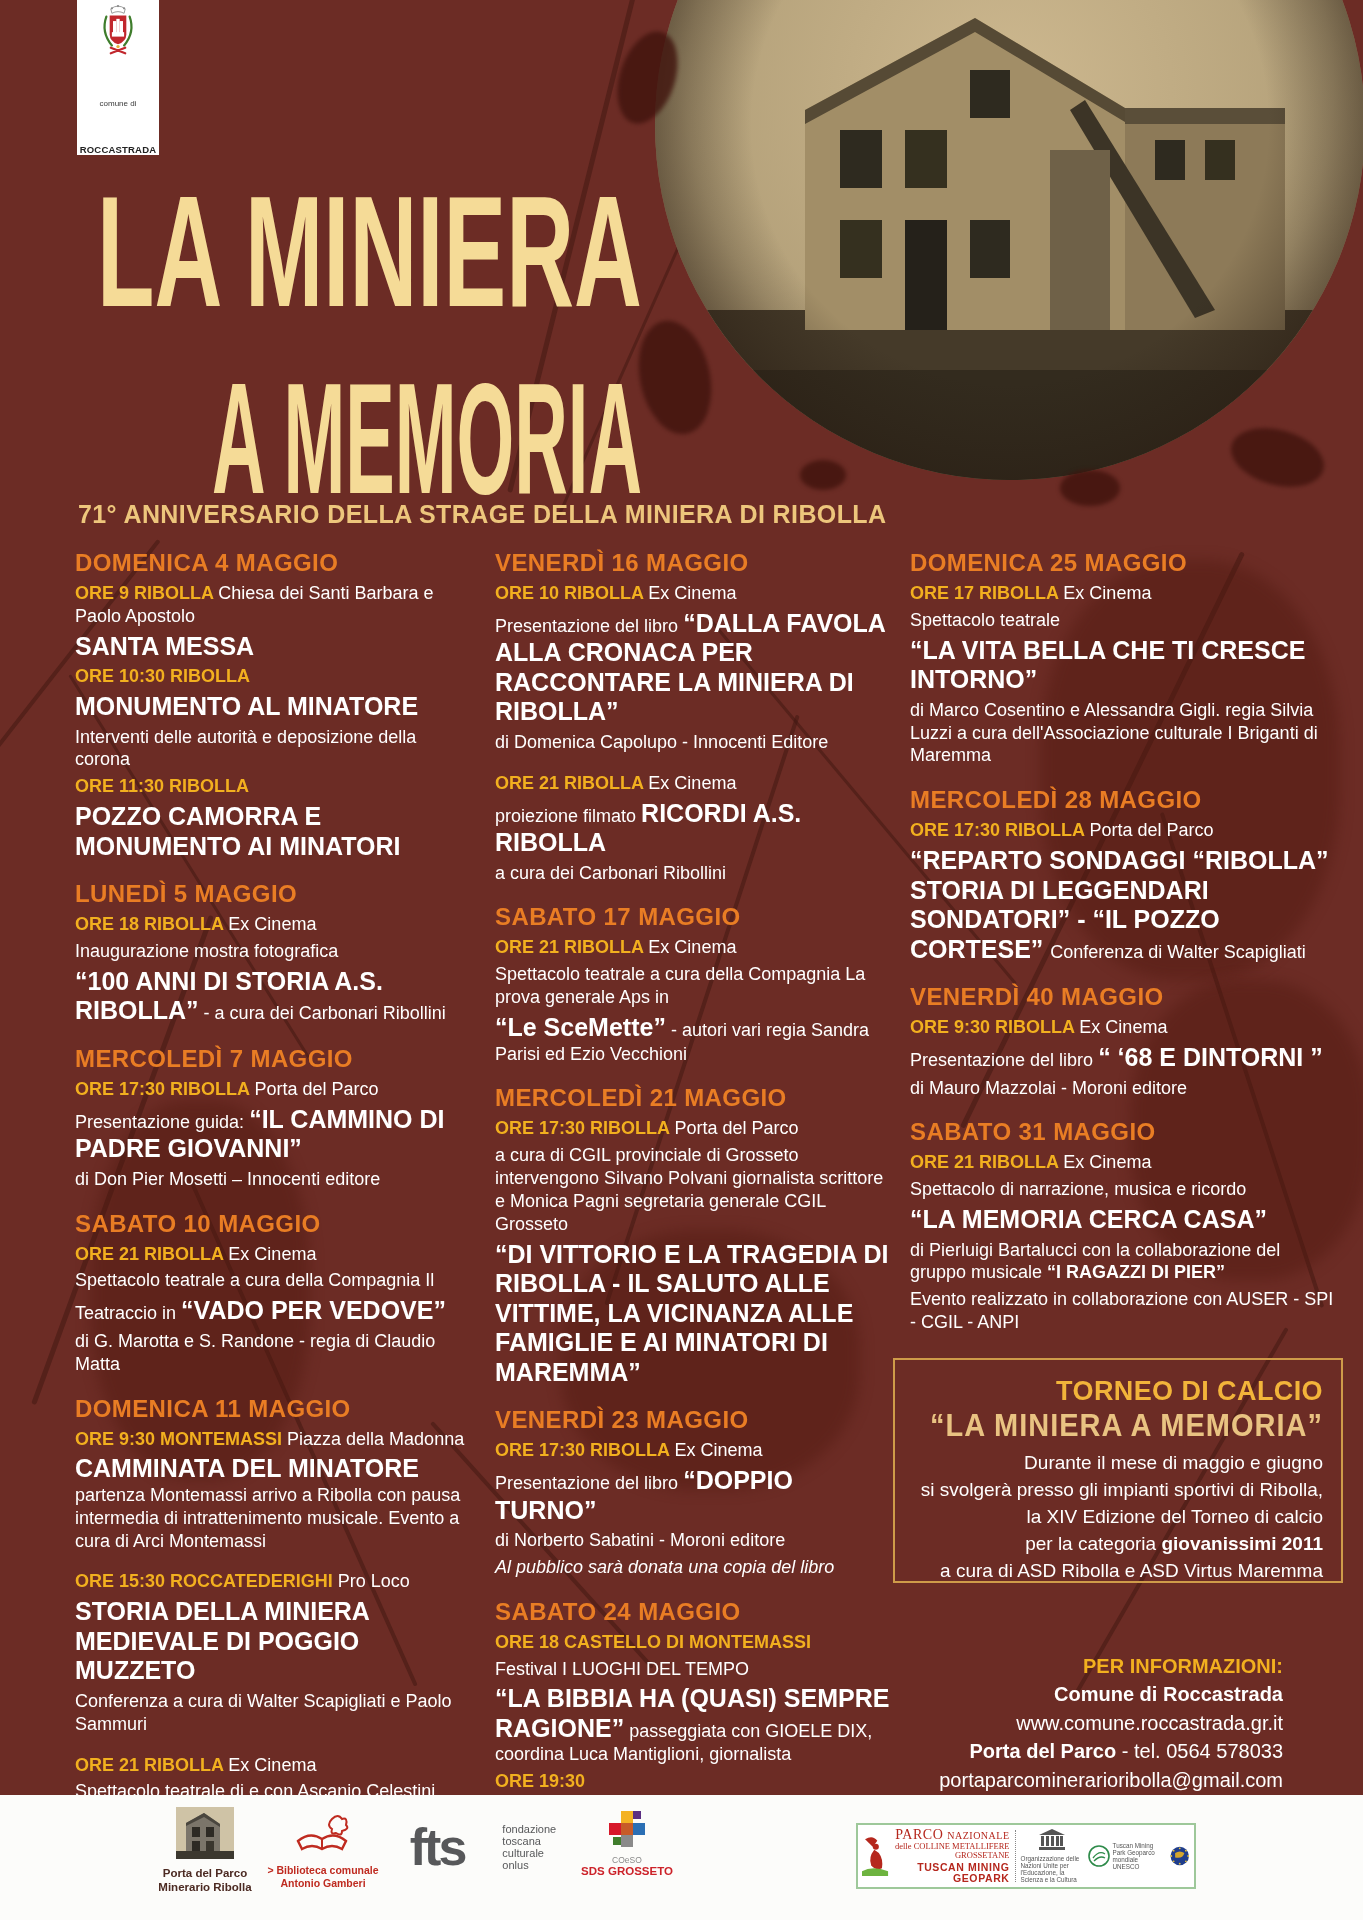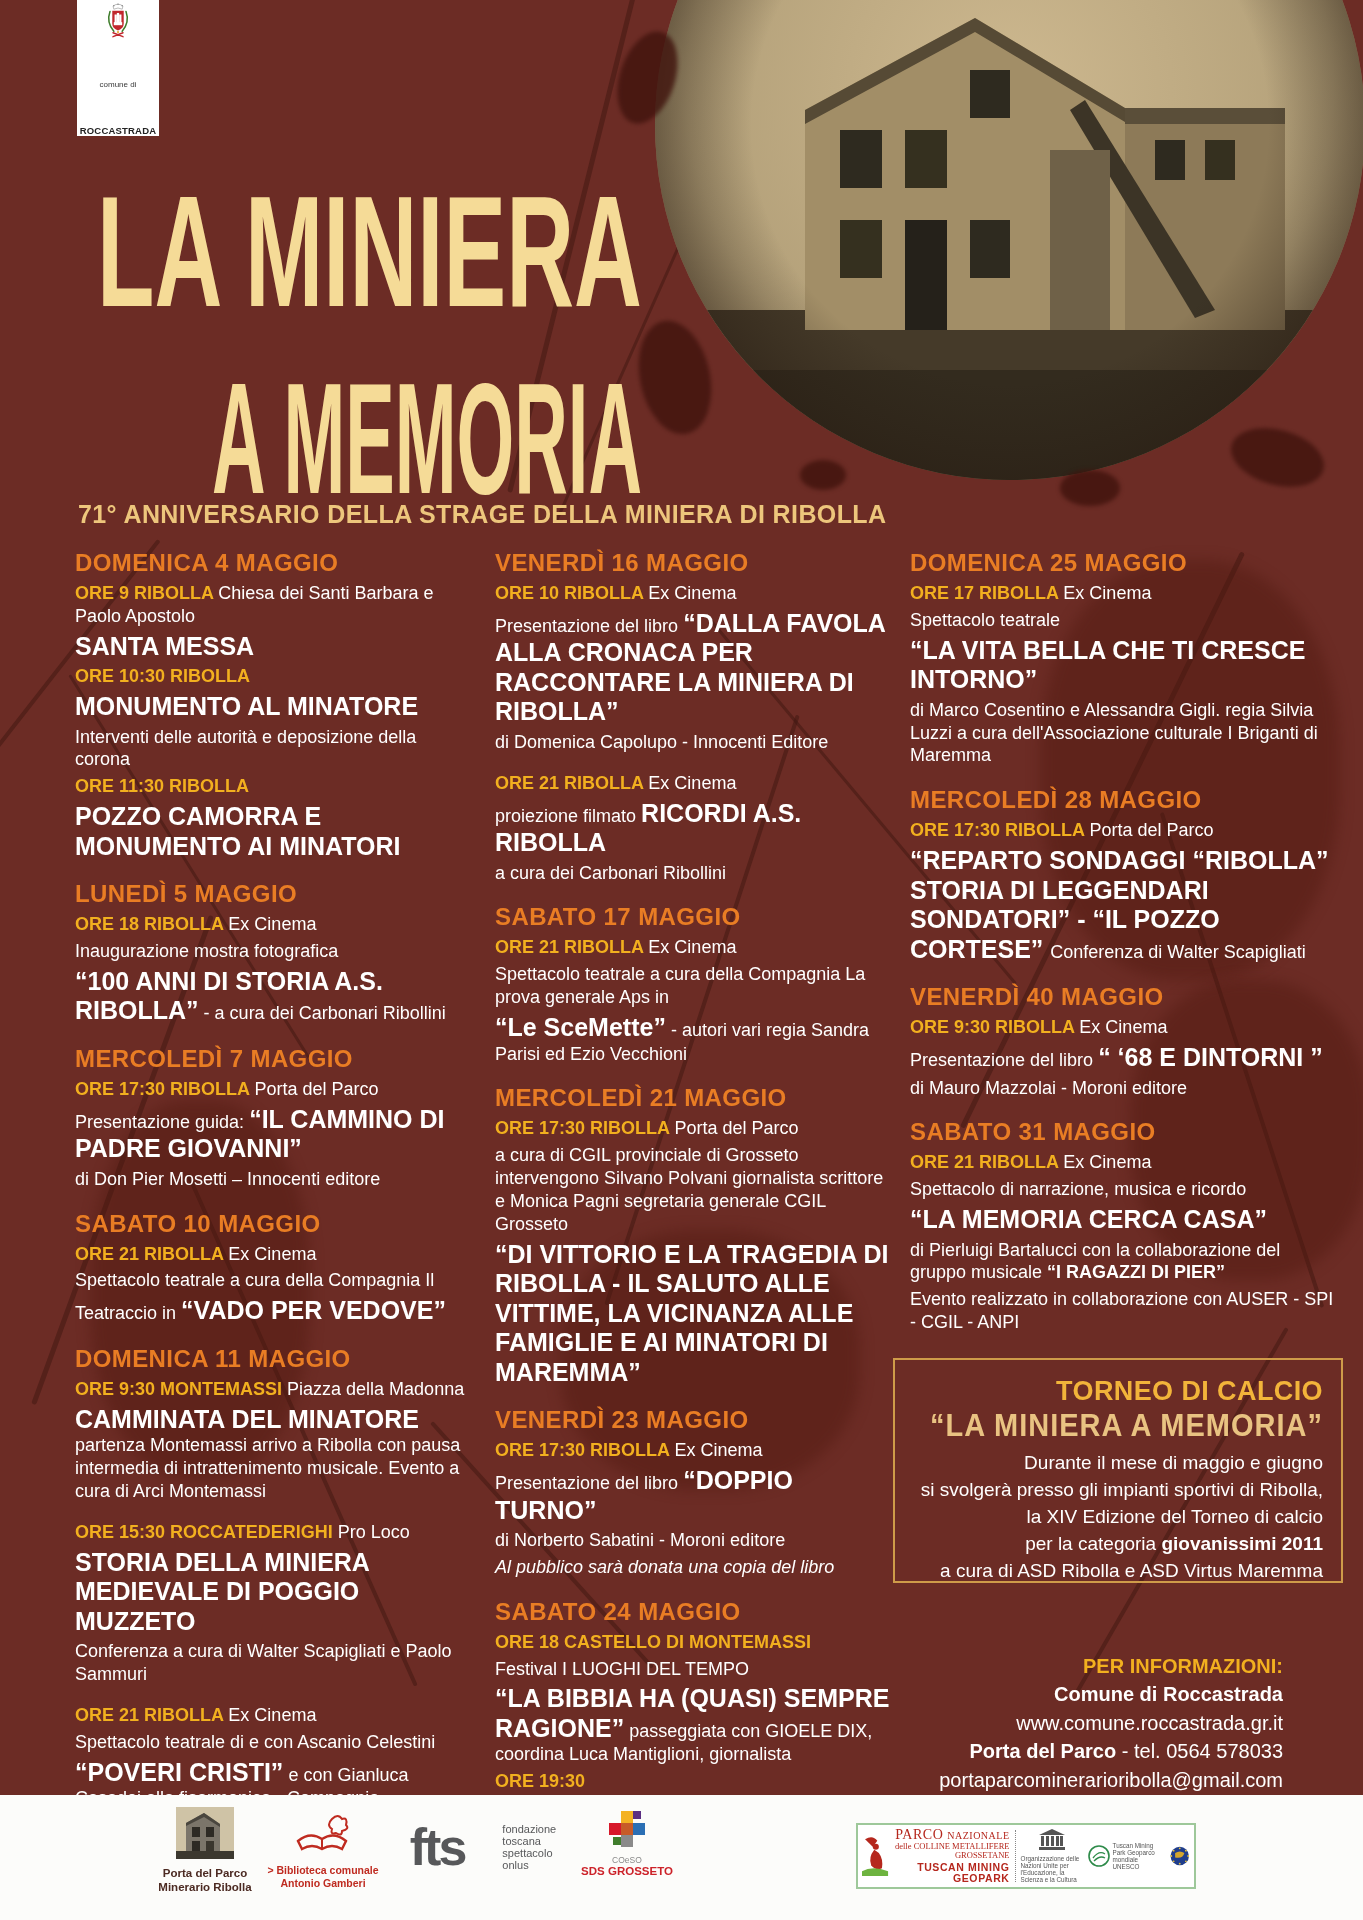--- a/index.html
+++ b/index.html
@@ -3,21 +3,21 @@
 <meta charset="utf-8">
 <style>
   html,body{margin:0;padding:0;background:#3a3a3a;}
   .page{position:relative;width:1363px;height:1920px;background:#6c2c25;overflow:hidden;
         font-family:"Liberation Sans",sans-serif;}
   
   .scr{position:absolute;background:rgba(62,22,15,.5);border-radius:4px;pointer-events:none;}
   .patch{position:absolute;background:rgba(78,25,15,.42);border-radius:45%;filter:blur(7px);pointer-events:none;}
   .blob{position:absolute;background:rgba(64,19,12,.8);border-radius:50%;filter:blur(2px);pointer-events:none;}
   
-  .stemma{position:absolute;left:77px;top:0;width:82px;height:136px;background:#fff;
+  .stemma{position:absolute;left:77px;top:0;width:82px;height:155px;background:#fff;
           display:flex;flex-direction:column;align-items:center;justify-content:flex-start;gap:36px;}
   .stemma .txt1{font-size:8px;color:#3a3a3a;margin-top:2px;}
   .stemma .txt2{font-size:9.5px;font-weight:bold;color:#222;letter-spacing:.2px;}
   
   .photo{position:absolute;left:655px;top:-230px;width:710px;height:710px;border-radius:50%;overflow:hidden;}
   
   .title-svg{position:absolute;left:72px;top:188px;}
   .title-svg text{font-family:"Liberation Sans",sans-serif;font-weight:bold;fill:#f5db97;}
   .subtitle{position:absolute;left:78px;top:500px;font-size:25px;font-weight:bold;color:#edc67c;letter-spacing:.4px;}
   
@@ -177,20 +177,21 @@
           <p class="para" data-interactable="false"><span class="sp-date" data-interactable="false">MERCOLEDÌ 7 MAGGIO</span></p>
           <p class="para" data-interactable="false"><span class="sp-time" data-interactable="false">ORE 17:30 RIBOLLA </span><span class="sp-loc" data-interactable="false">Porta del Parco</span></p>
           <p class="para" data-interactable="false"><span class="sp-b" data-interactable="false">Presentazione guida: </span><span class="sp-big" data-interactable="false">“IL CAMMINO DI PADRE GIOVANNI”</span></p>
           <p class="para" data-interactable="false"><span class="sp-b" data-interactable="false">di Don Pier Mosetti – Innocenti editore</span></p>
         </div>
         <div class="section" data-interactable="false">
           <p class="para" data-interactable="false"><span class="sp-date" data-interactable="false">SABATO 10 MAGGIO</span></p>
           <p class="para" data-interactable="false"><span class="sp-time" data-interactable="false">ORE 21 RIBOLLA </span><span class="sp-loc" data-interactable="false">Ex Cinema</span></p>
           <p class="para" data-interactable="false"><span class="sp-b" data-interactable="false">Spettacolo teatrale a cura della Compagnia Il</span></p>
           <p class="para" data-interactable="false"><span class="sp-b" data-interactable="false">Teatraccio in </span><span class="sp-big" data-interactable="false">“VADO PER VEDOVE”</span></p>
+          <p class="para" data-interactable="false"><span class="sp-b" data-interactable="false">di G. Marotta e S. Randone - regia di Claudio Matta</span></p>
         </div>
         <div class="section" data-interactable="false">
           <p class="para" data-interactable="false"><span class="sp-date" data-interactable="false">DOMENICA 11 MAGGIO</span></p>
           <p class="para" data-interactable="false"><span class="sp-time" data-interactable="false">ORE 9:30 MONTEMASSI </span><span class="sp-loc" data-interactable="false">Piazza della Madonna</span></p>
           <p class="para" data-interactable="false"><span class="sp-big" data-interactable="false">CAMMINATA DEL MINATORE</span><span class="sp-b" data-interactable="false"> partenza Montemassi arrivo a Ribolla con pausa intermedia di intrattenimento musicale. Evento a cura di Arci Montemassi</span></p>
         </div>
         <div class="section" data-interactable="false">
           <p class="para" data-interactable="false"><span class="sp-time" data-interactable="false">ORE 15:30 ROCCATEDERIGHI </span><span class="sp-loc" data-interactable="false">Pro Loco</span></p>
           <p class="para" data-interactable="false"><span class="sp-big" data-interactable="false">STORIA DELLA MINIERA MEDIEVALE DI POGGIO MUZZETO</span></p>
           <p class="para" data-interactable="false"><span class="sp-b" data-interactable="false">Conferenza a cura di Walter Scapigliati e Paolo Sammuri</span></p>
@@ -321,21 +322,21 @@
         <div data-interactable="false">Antonio Gamberi</div>
       </div>
     </div>
 
     <div class="flogo" style="left:408px;top:26px;width:150px;" data-interactable="false">
       <div class="fts-row">
         <div class="fts-mark" data-interactable="false">fts</div>
         <div class="fts-lines" data-interactable="false">
           <div data-interactable="false">fondazione</div>
           <div data-interactable="false">toscana</div>
-          <div data-interactable="false">spettacolo</div>
+          <div data-interactable="false">culturale</div>
           <div data-interactable="false">onlus</div>
         </div>
       </div>
     </div>
 
     <div class="flogo" style="left:572px;top:14px;width:110px;" data-interactable="false">
       <svg width="40" height="40" viewBox="0 0 40 40" data-interactable="false">
         <rect x="14" y="2" width="12" height="12" fill="#f4b223"></rect>
         <rect x="26" y="2" width="8" height="8" fill="#5b2d82"></rect>
         <rect x="2" y="14" width="12" height="12" fill="#d7182a"></rect>

